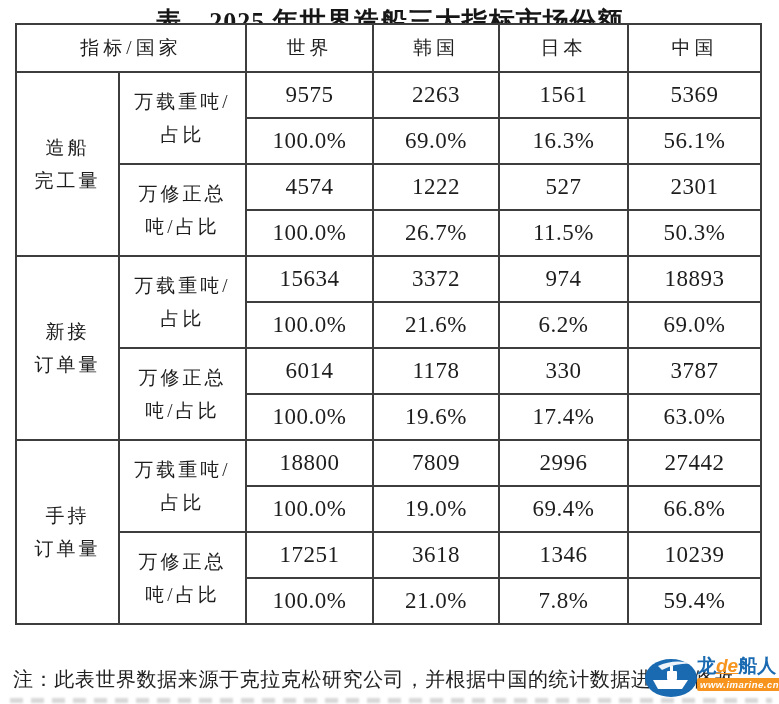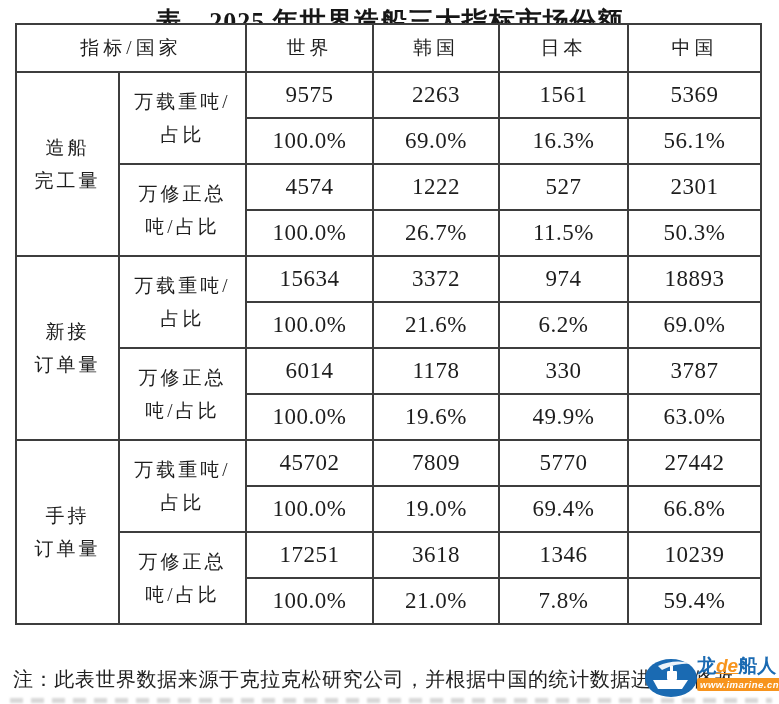--- a/index.html
+++ b/index.html
@@ -121,36 +121,36 @@
         <div class="mline">吨/占比</div>
       </td>
       <td class="num">6014</td>
       <td class="num">1178</td>
       <td class="num">330</td>
       <td class="num">3787</td>
     </tr>
     <tr class="r">
       <td class="num">100.0%</td>
       <td class="num">19.6%</td>
-      <td class="num">49.9%</td>
+      <td class="num">17.4%</td>
       <td class="num">63.0%</td>
     </tr>
 
     <tr class="r">
       <td class="group" rowspan="4">
         <div class="gline">手持</div>
         <div class="gline">订单量</div>
       </td>
       <td class="metric" rowspan="2">
         <div class="mline">万载重吨/</div>
         <div class="mline">占比</div>
       </td>
-      <td class="num">45702</td>
+      <td class="num">18800</td>
       <td class="num">7809</td>
-      <td class="num">5770</td>
+      <td class="num">2996</td>
       <td class="num">27442</td>
     </tr>
     <tr class="r">
       <td class="num">100.0%</td>
       <td class="num">19.0%</td>
       <td class="num">69.4%</td>
       <td class="num">66.8%</td>
     </tr>
     <tr class="r">
       <td class="metric" rowspan="2">

